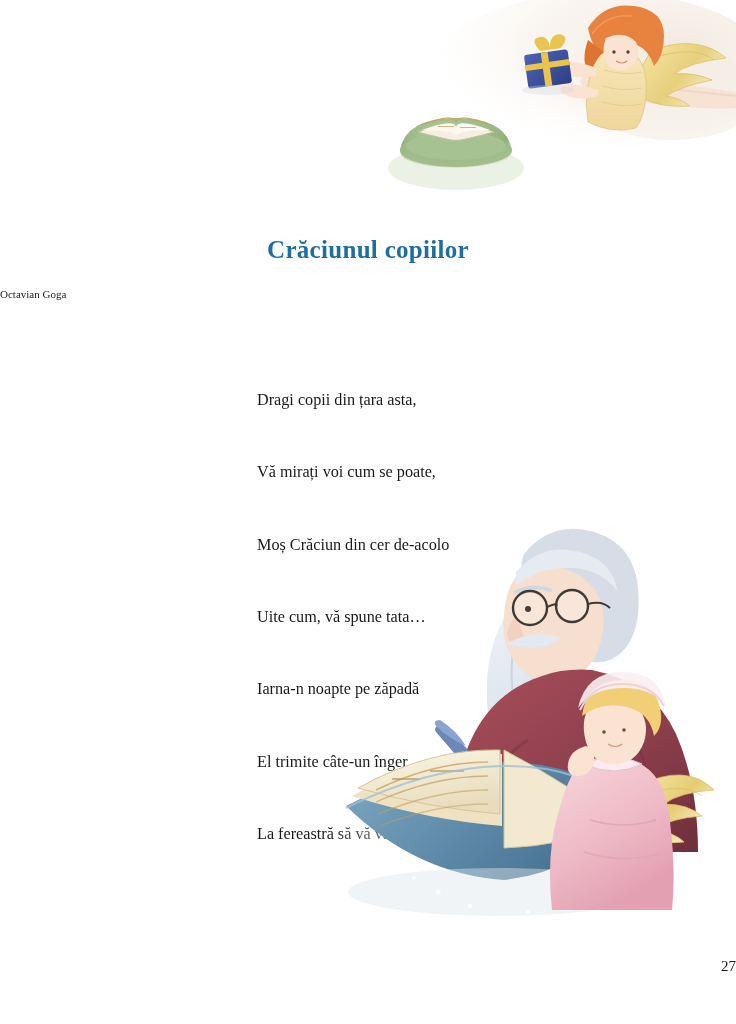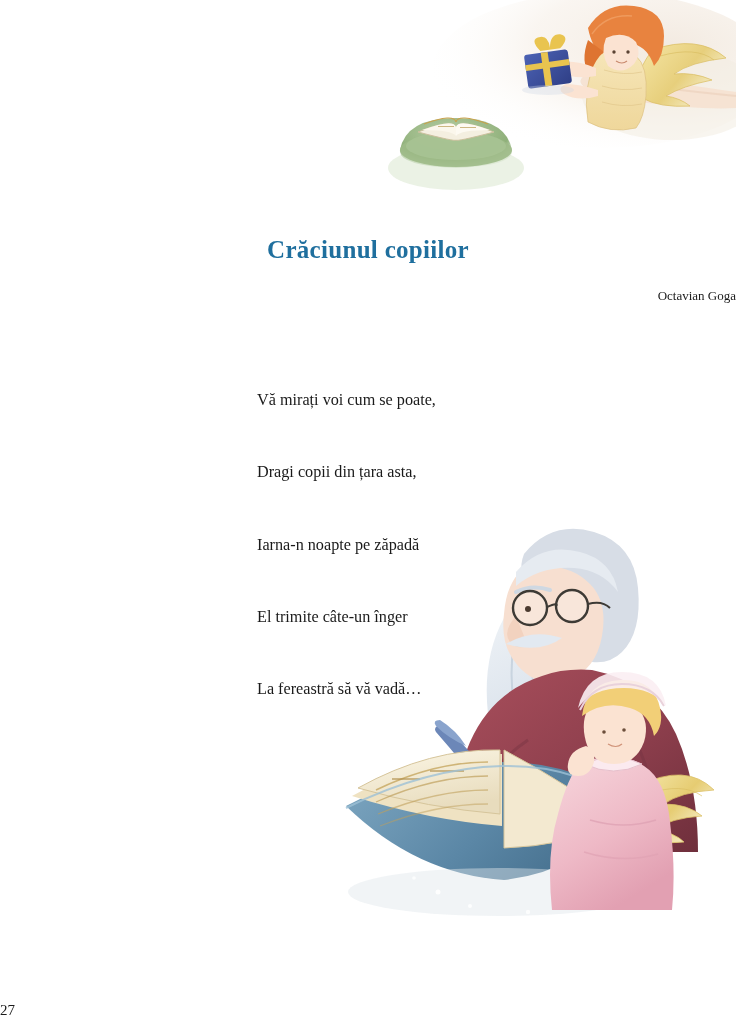--- a/index.html
+++ b/index.html
@@ -52,23 +52,23 @@
     font-size: 25px;
     font-weight: bold;
     color: #1f6f9e;
     letter-spacing: 0.3px;
   }
   .author {
     position: absolute;
     left: 0;
     top: 288px;
     width: 736px;
-    text-align: right;
-    font-family: "Liberation Serif", serif;
-    font-size: 13px;
+    text-align: left;
+    font-family: "Liberation Serif", serif;
+    font-size: 11px;
     color: #1a1a1a;
   }
   .poem {
     position: absolute;
     left: 257px;
     top: 340px;
     width: 330px;
     font-family: "Liberation Serif", serif;
     font-size: 16.2px;
     line-height: 24.1px;
@@ -77,25 +77,24 @@
   }
   .poem .line {
     display: block;
     white-space: pre;
   }
   .folio {
     position: absolute;
     left: 0;
     top: 958px;
     width: 736px;
-    text-align: left;
+    text-align: right;
     font-family: "Liberation Serif", serif;
     font-size: 15px;
     color: #1a1a1a;
-    margin-top: 44px;
   }
 </style>
 </head>
 <body>
 
 <div class="page">
 
   <div class="illo-top">
     <svg width="384" height="210" viewBox="0 0 384 210" xmlns="http://www.w3.org/2000/svg">
       <defs>
@@ -170,22 +169,24 @@
       <path d="M188 50 q-10 -14 2 -14 q8 0 8 12 q2 -14 12 -12 q10 4 -2 14 z" fill="#e9c44f" transform="rotate(-8 196 48)"></path>
       <ellipse cx="196" cy="90" rx="26" ry="5" fill="#cfd6e6" opacity="0.35"></ellipse>
     </svg>
   </div>
 
   <div class="title">Crăciunul copiilor</div>
 
   <div class="author">Octavian Goga</div>
 
   <div class="poem">
+    <span class="line">Dragi copii din țara asta,</span>
     <span class="line">Vă mirați voi cum se poate,</span>
-    <span class="line">Dragi copii din țara asta,</span>
+    <span class="line">Moș Crăciun din cer de-acolo</span>
+    <span class="line">Uite cum, vă spune tata…</span>
     <span class="line">Iarna-n noapte pe zăpadă</span>
     <span class="line">El trimite câte-un înger</span>
     <span class="line">La fereastră să vă vadă…</span>
     
     
     
     
     
     
     

